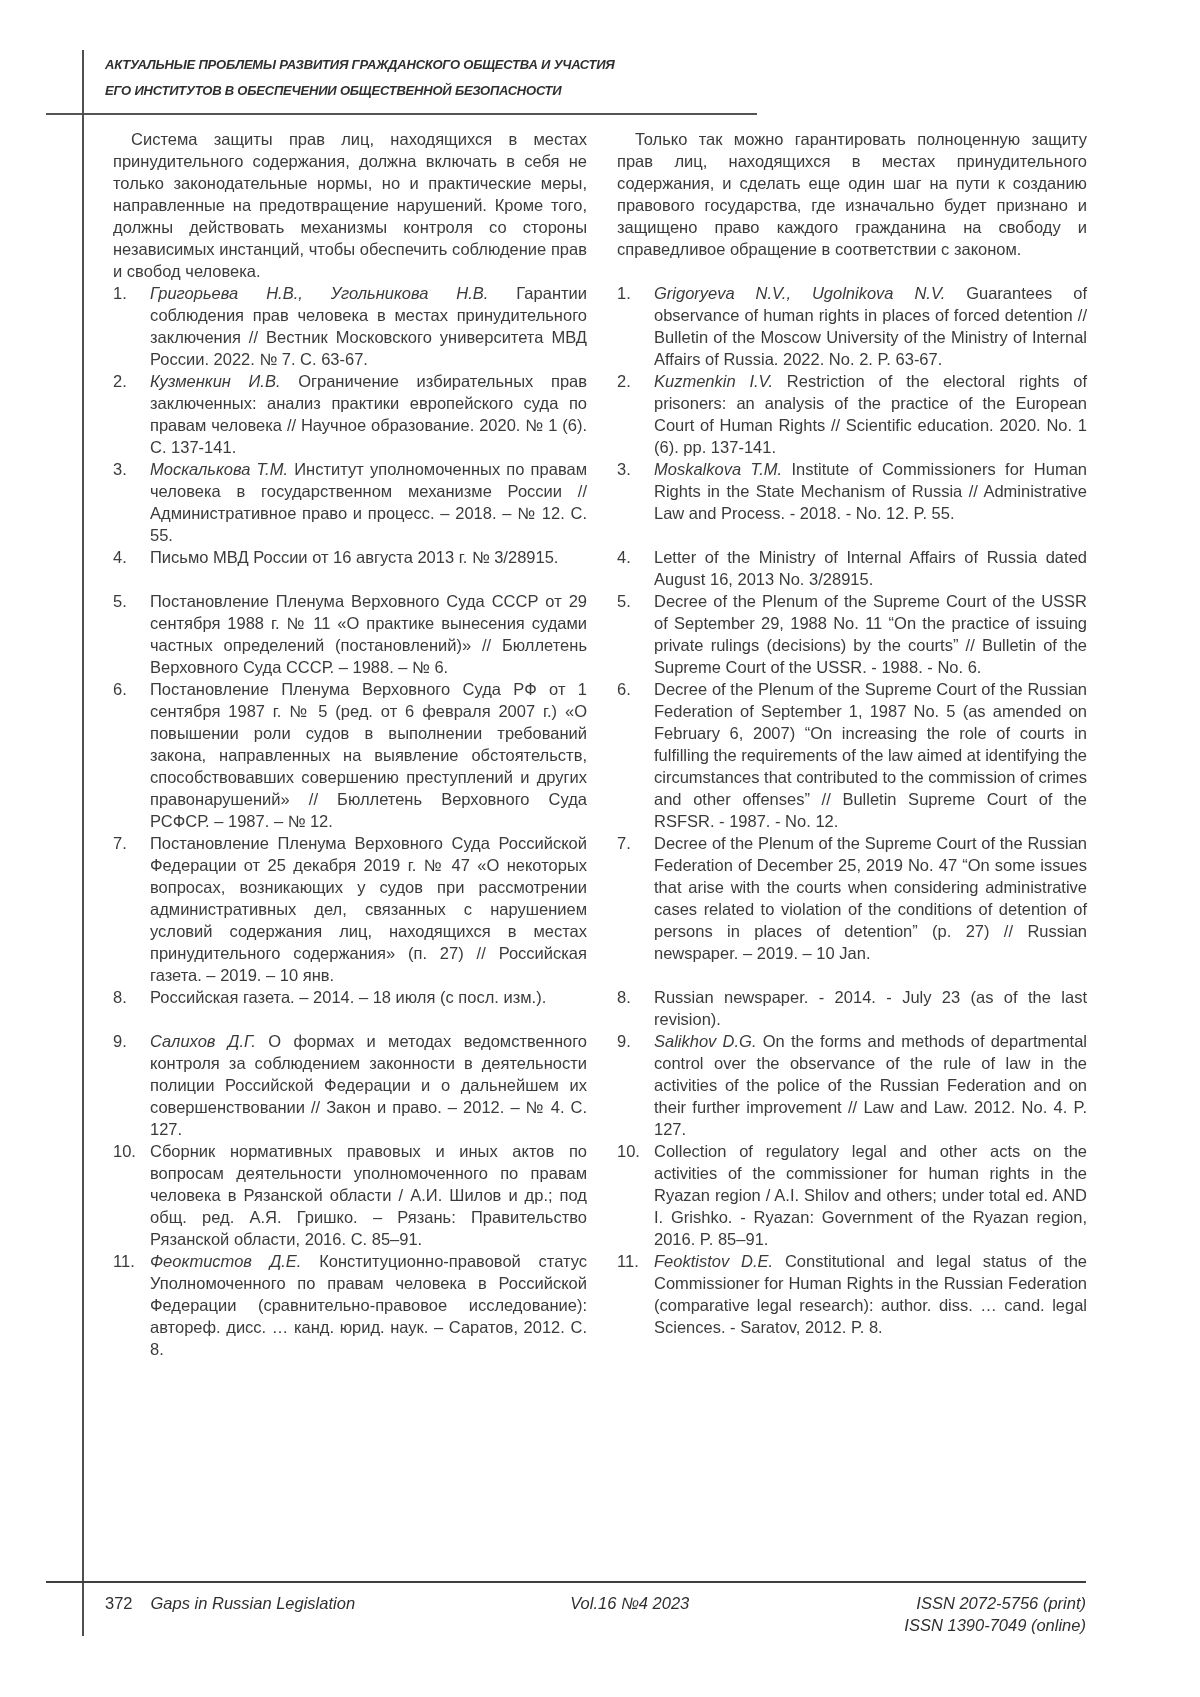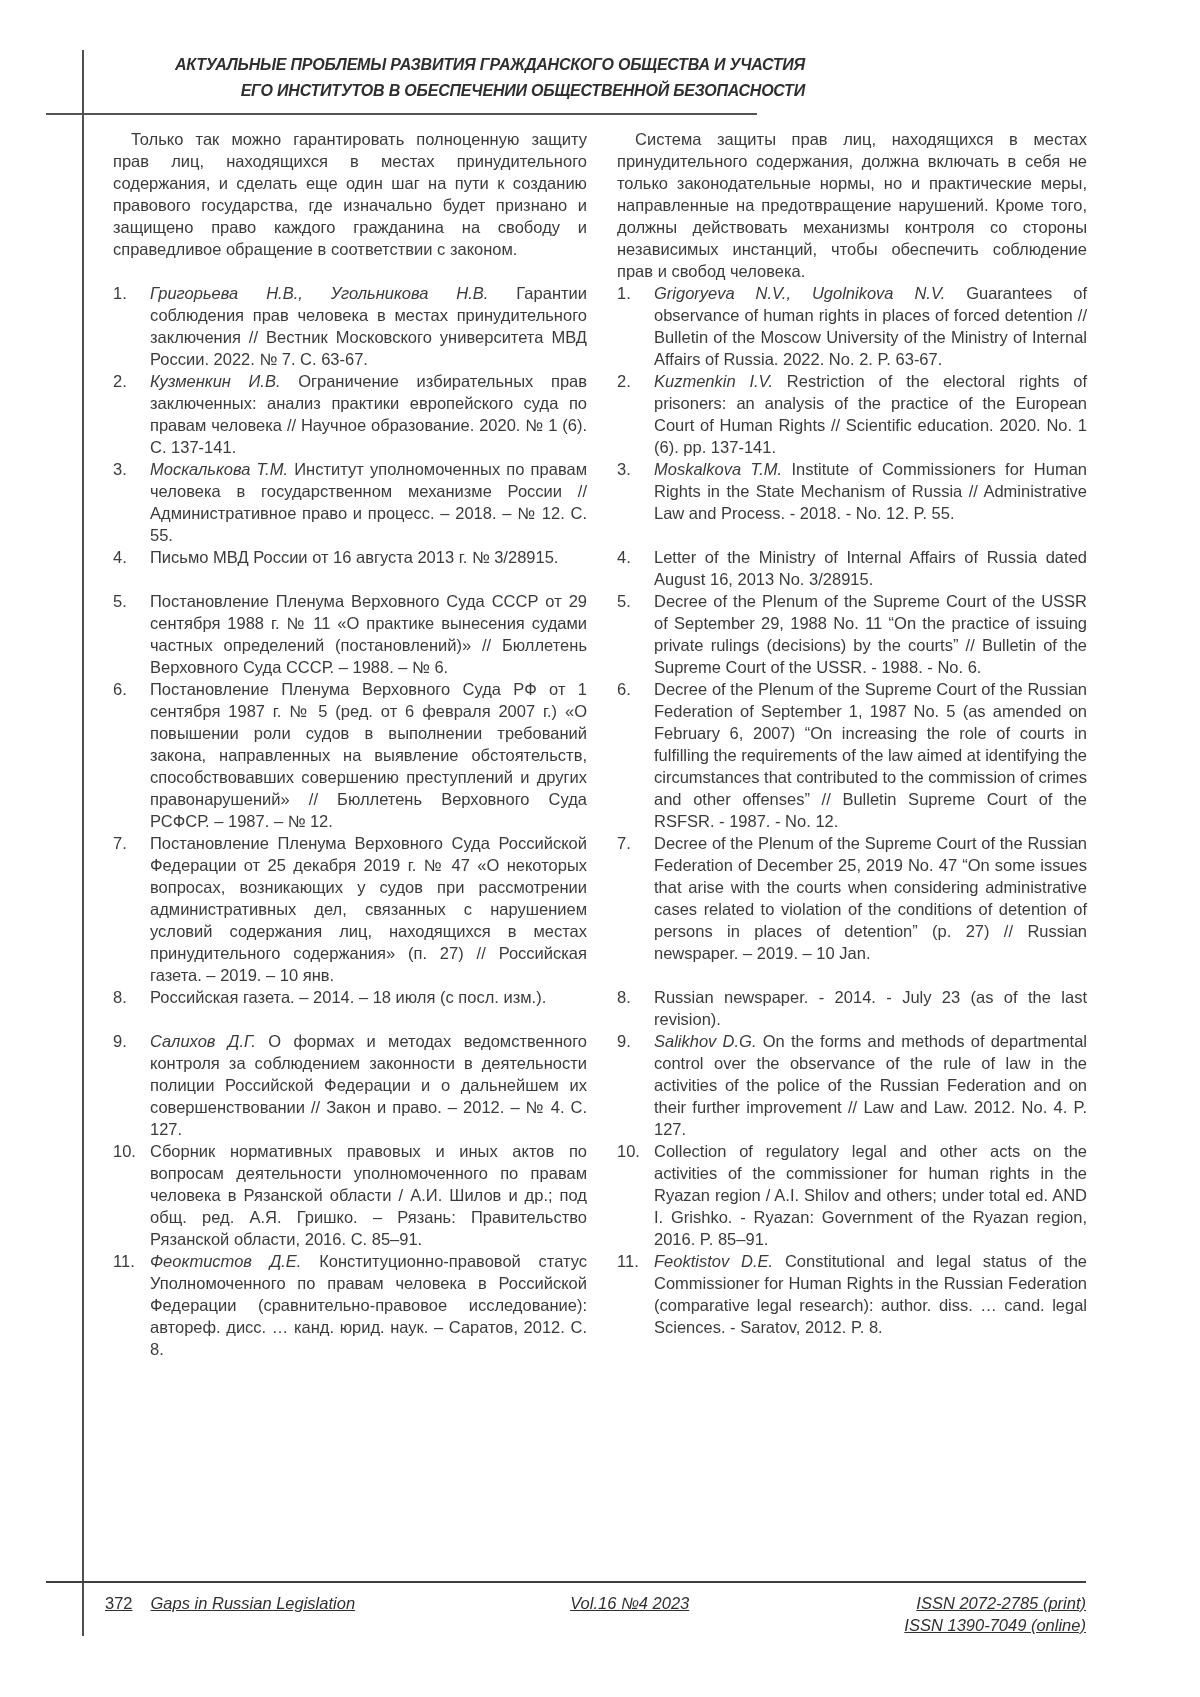--- a/index.html
+++ b/index.html
@@ -11,23 +11,23 @@
     font-family:"Liberation Sans","DejaVu Sans",sans-serif;
     color:#3b3b3b;
   }
   .vrule{
     position:absolute;left:82px;top:50px;width:2px;height:1586px;
     background:#4f4f4f;
   }
   .running-head{
     padding:52px 0 0 105px;
     width:700px;
-    font-size:16px;line-height:26px;
+    font-size:13px;line-height:26px;
     font-weight:bold;font-style:italic;
-    color:#2f2f2f;letter-spacing:-0.2px;text-align:right;
+    color:#2f2f2f;letter-spacing:-0.2px;
   }
   .head-rule{
     margin:9px 0 0 46px;
     width:711px;height:2px;background:#545454;
   }
   main{
     margin-left:113px;
     width:974px;
   }
   .cols{
@@ -63,21 +63,21 @@
   }
   .author{font-style:italic;margin-top:44px;}
   .foot-rule{
     position:absolute;left:46px;top:1581px;
     width:1040px;height:2px;background:#3f3f3f;
   }
   .footer{
     position:absolute;left:105px;top:1592px;
     width:981px;
     display:flex;justify-content:space-between;align-items:flex-start;
-    font-size:16.5px;line-height:22px;color:#2f2f2f;text-decoration:underline;
+    font-size:16.5px;line-height:22px;color:#2f2f2f;
   }
   .foot-left{display:flex;gap:18px;align-items:baseline;}
   .journal{font-style:italic;}
   .volume{font-style:italic;}
   .issn{font-style:italic;text-align:right;}
 </style>
 </head>
 <body>
 
 <div class="page">
@@ -87,22 +87,22 @@
   <div class="running-head">
     <div>АКТУАЛЬНЫЕ ПРОБЛЕМЫ РАЗВИТИЯ ГРАЖДАНСКОГО ОБЩЕСТВА И УЧАСТИЯ</div>
     <div>ЕГО ИНСТИТУТОВ В ОБЕСПЕЧЕНИИ ОБЩЕСТВЕННОЙ БЕЗОПАСНОСТИ</div>
   </div>
 
   <div class="head-rule"></div>
 
   <main>
 
     <div class="cols intro-row">
+      <p class="intro">Система защиты прав лиц, находящихся в местах принудительного содержания, должна включать в себя не только законодательные нормы, но и практические меры, направленные на предотвращение нарушений. Кроме того, должны действовать механизмы контроля со стороны независимых инстанций, чтобы обеспечить соблюдение прав и свобод человека.</p>
       <p class="intro">Только так можно гарантировать полноценную защиту прав лиц, находящихся в местах принудительного содержания, и сделать еще один шаг на пути к созданию правового государства, где изначально будет признано и защищено право каждого гражданина на свободу и справедливое обращение в соответствии с законом.</p>
-      <p class="intro">Система защиты прав лиц, находящихся в местах принудительного содержания, должна включать в себя не только законодательные нормы, но и практические меры, направленные на предотвращение нарушений. Кроме того, должны действовать механизмы контроля со стороны независимых инстанций, чтобы обеспечить соблюдение прав и свобод человека.</p>
     </div>
 
 
     <div id="ref-rows">
     <div class="cols refrow">
       <div class="cell">
         <span class="num">1.</span>
         <p class="txt"><i class="author">Григорьева Н.В., Угольникова Н.В.</i><span class="rest"> Гарантии соблюдения прав человека в местах принудительного заключения // Вестник Московского университета МВД России. 2022. № 7. С. 63-67.</span></p>
       </div>
       <div class="cell">
@@ -226,18 +226,18 @@
 
   <div class="foot-rule"></div>
 
   <div class="footer">
     <div class="foot-left">
       <span>372</span>
       <span class="journal">Gaps in Russian Legislation</span>
     </div>
     <div class="volume">Vol.16  №4  2023</div>
     <div class="issn">
-      <div>ISSN 2072-2785 (print)</div>
+      <div>ISSN 2072-5756 (print)</div>
       <div>ISSN 1390-7049 (online)</div>
     </div>
   </div>
 
 </div>
 
 </body></html>

